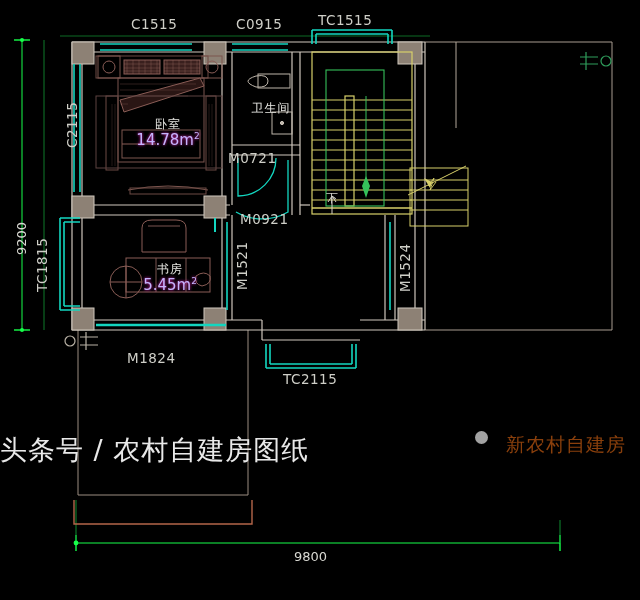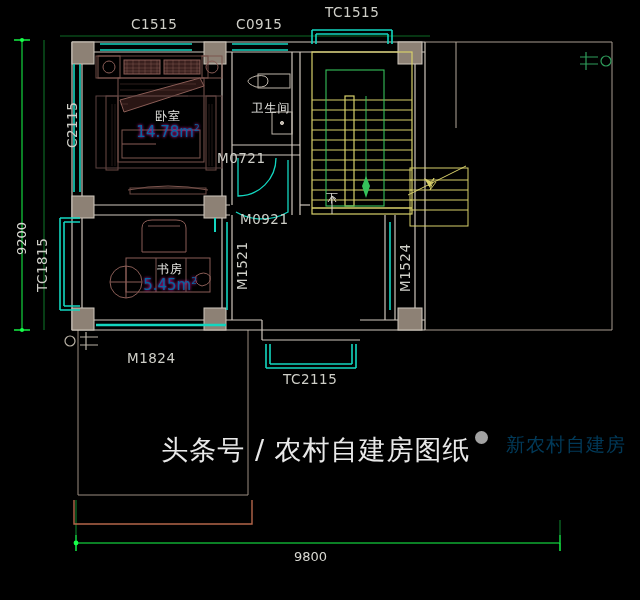--- a/index.html
+++ b/index.html
@@ -8,28 +8,28 @@
        font-family:"DejaVu Sans","Liberation Sans",sans-serif;}
   #stage{position:relative;width:640px;height:472px;background:#000;}
   #stage svg{position:absolute;left:0;top:0;}
   .lbl{position:absolute;color:#cfcfc8;font-size:13.5px;letter-spacing:.5px;
        font-family:"DejaVu Sans","Liberation Sans",sans-serif;white-space:nowrap;}
   .lbl.vert{transform-origin:0 0;transform:rotate(-90deg);}
   .dim{position:absolute;color:#d8d8d2;font-size:13px;white-space:nowrap;}
   .dim.vert{transform-origin:0 0;transform:rotate(-90deg);}
   .room{position:absolute;white-space:nowrap;text-align:center;}
   .room .rn{display:block;color:#e8e8e4;font-size:12px;letter-spacing:1px;}
-  .room .ra{display:block;color:#0369a1;font-size:15px;margin-top:-2px;
+  .room .ra{display:block;color:#c4b5fd;font-size:15px;margin-top:-2px;
             text-shadow:0 0 3px #ff2ad4;}
   .room .ra sup{font-size:9px;}
-  #wm{position:absolute;left:0;bottom:4px;width:640px;text-align:center;
+  #wm{position:absolute;left:0;bottom:4px;width:640px;text-align:left;
       padding-right:8px;box-sizing:border-box;}
   #wm .wm-main{color:#e9e9e9;font-size:27px;letter-spacing:1px;
      font-family:"DejaVu Sans","Liberation Sans",sans-serif;}
-  #wmsub{position:absolute;right:14px;bottom:14px;color:#0369a1;opacity:.55;
+  #wmsub{position:absolute;right:14px;bottom:14px;color:#f97316;opacity:.55;
      font-size:19px;letter-spacing:1px;}
   #wmdot{position:absolute;right:152px;bottom:28px;width:13px;height:13px;
      border-radius:50%;background:#d8d8d8;opacity:.75;}
 </style>
 </head>
 <body>
 
 <div id="stage">
 
   <svg width="640" height="600" viewBox="0 0 640 600">
@@ -268,37 +268,37 @@
     <g fill="none" stroke="#b9b2a6" stroke-width="1.2">
       <circle cx="70" cy="341" r="5"></circle>
       <path d="M80 337 L98 337 M80 345 L98 345"></path>
       <path d="M86 332 L86 350"></path>
     </g>
 
   </svg>
 
   <div class="lbl" style="left:131px;top:16px;">C1515</div>
   <div class="lbl" style="left:236px;top:16px;">C0915</div>
-  <div class="lbl" style="left:318px;top:4px;margin-left:7px;">TC1515</div>
+  <div class="lbl" style="left:318px;top:12px;">TC1515</div>
 
   <div class="lbl vert" style="left:64px;top:148px;">C2115</div>
   <div class="lbl vert" style="left:34px;top:292px;">TC1815</div>
 
   <div class="dim vert" style="left:14px;top:255px;">9200</div>
   <div class="dim" style="left:294px;top:549px;">9800</div>
 
-  <div class="lbl" style="left:217px;top:150px;">M0721</div>
+  <div class="lbl" style="left:228px;top:150px;">M0721</div>
   <div class="lbl" style="left:240px;top:211px;text-align:right;">M0921</div>
   <div class="lbl vert" style="left:234px;top:290px;">M1521</div>
   <div class="lbl vert" style="left:397px;top:292px;">M1524</div>
   <div class="lbl" style="left:127px;top:350px;">M1824</div>
 
   <div class="lbl" style="left:283px;top:371px;">TC2115</div>
 
-  <div class="room" style="left:128px;top:108px;width:80px;">
+  <div class="room" style="left:128px;top:116px;width:80px;">
     <span class="rn">卧室</span>
     <span class="ra"><span>14.78m</span><sup>2</sup></span>
   </div>
 
   <div class="room" style="left:243px;top:100px;width:56px;text-align:center;">
     <span class="rn">卫生间</span>
   </div>
 
   <div class="room" style="left:128px;top:261px;width:68px;margin-left:8px;">
     <span class="rn">书房</span>

